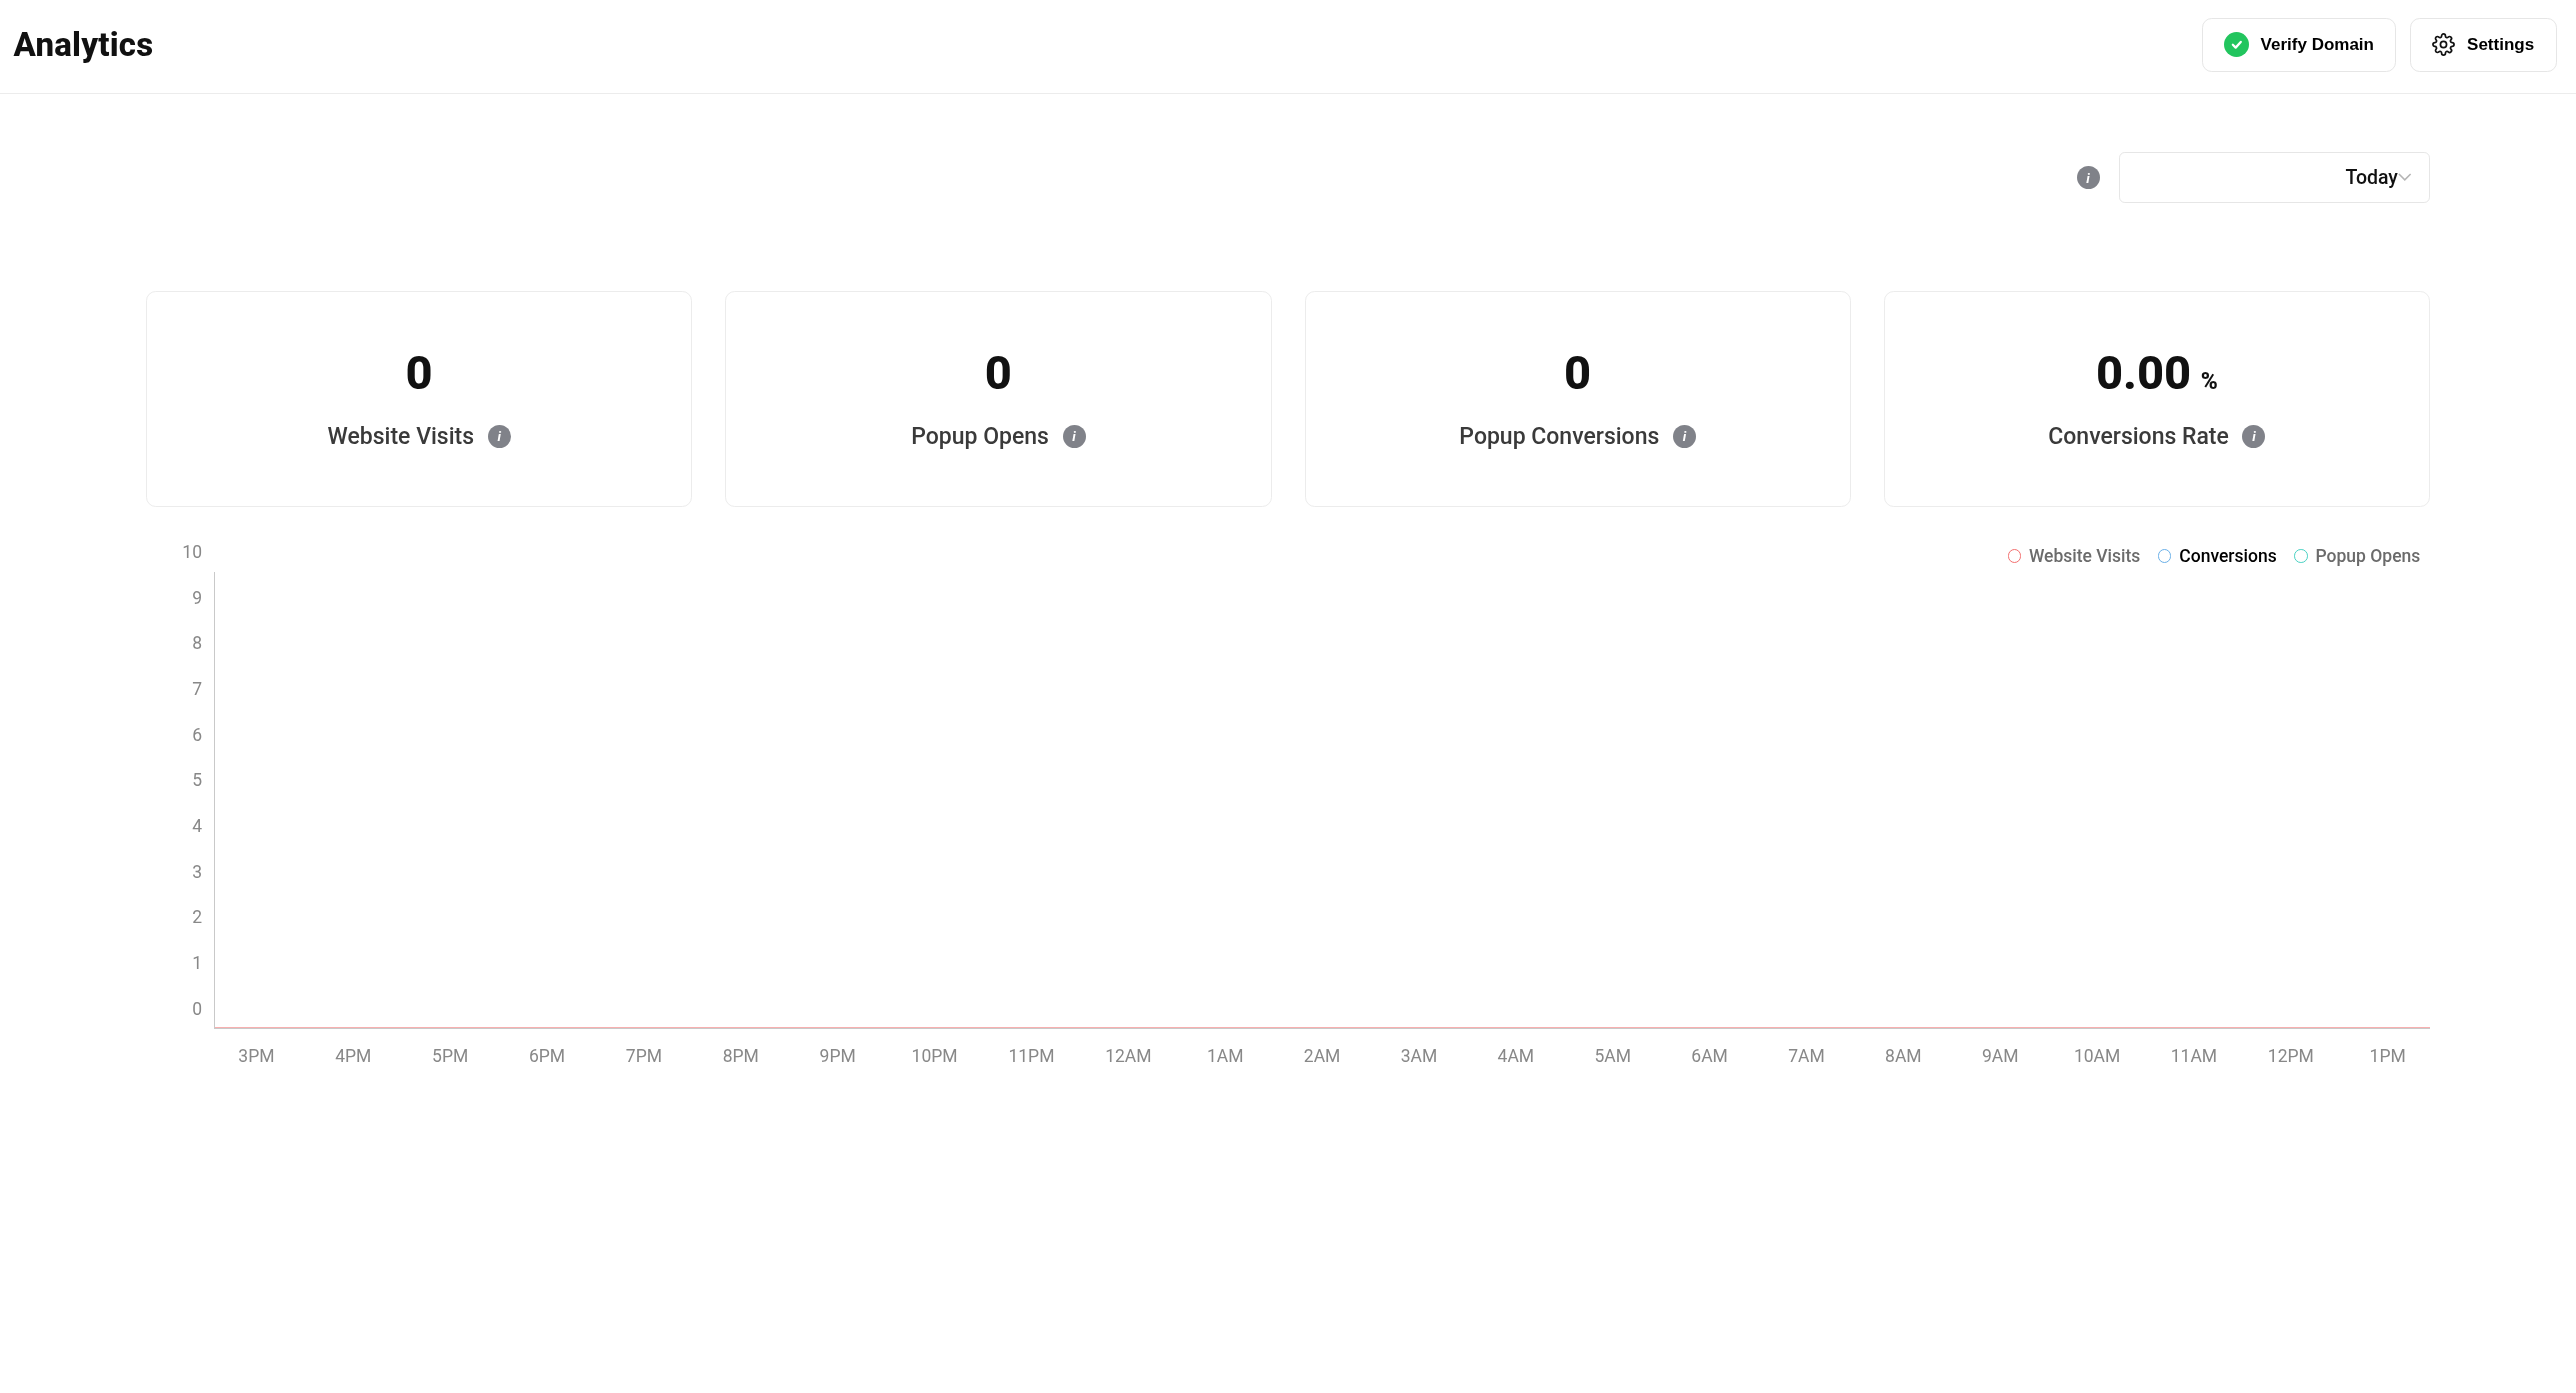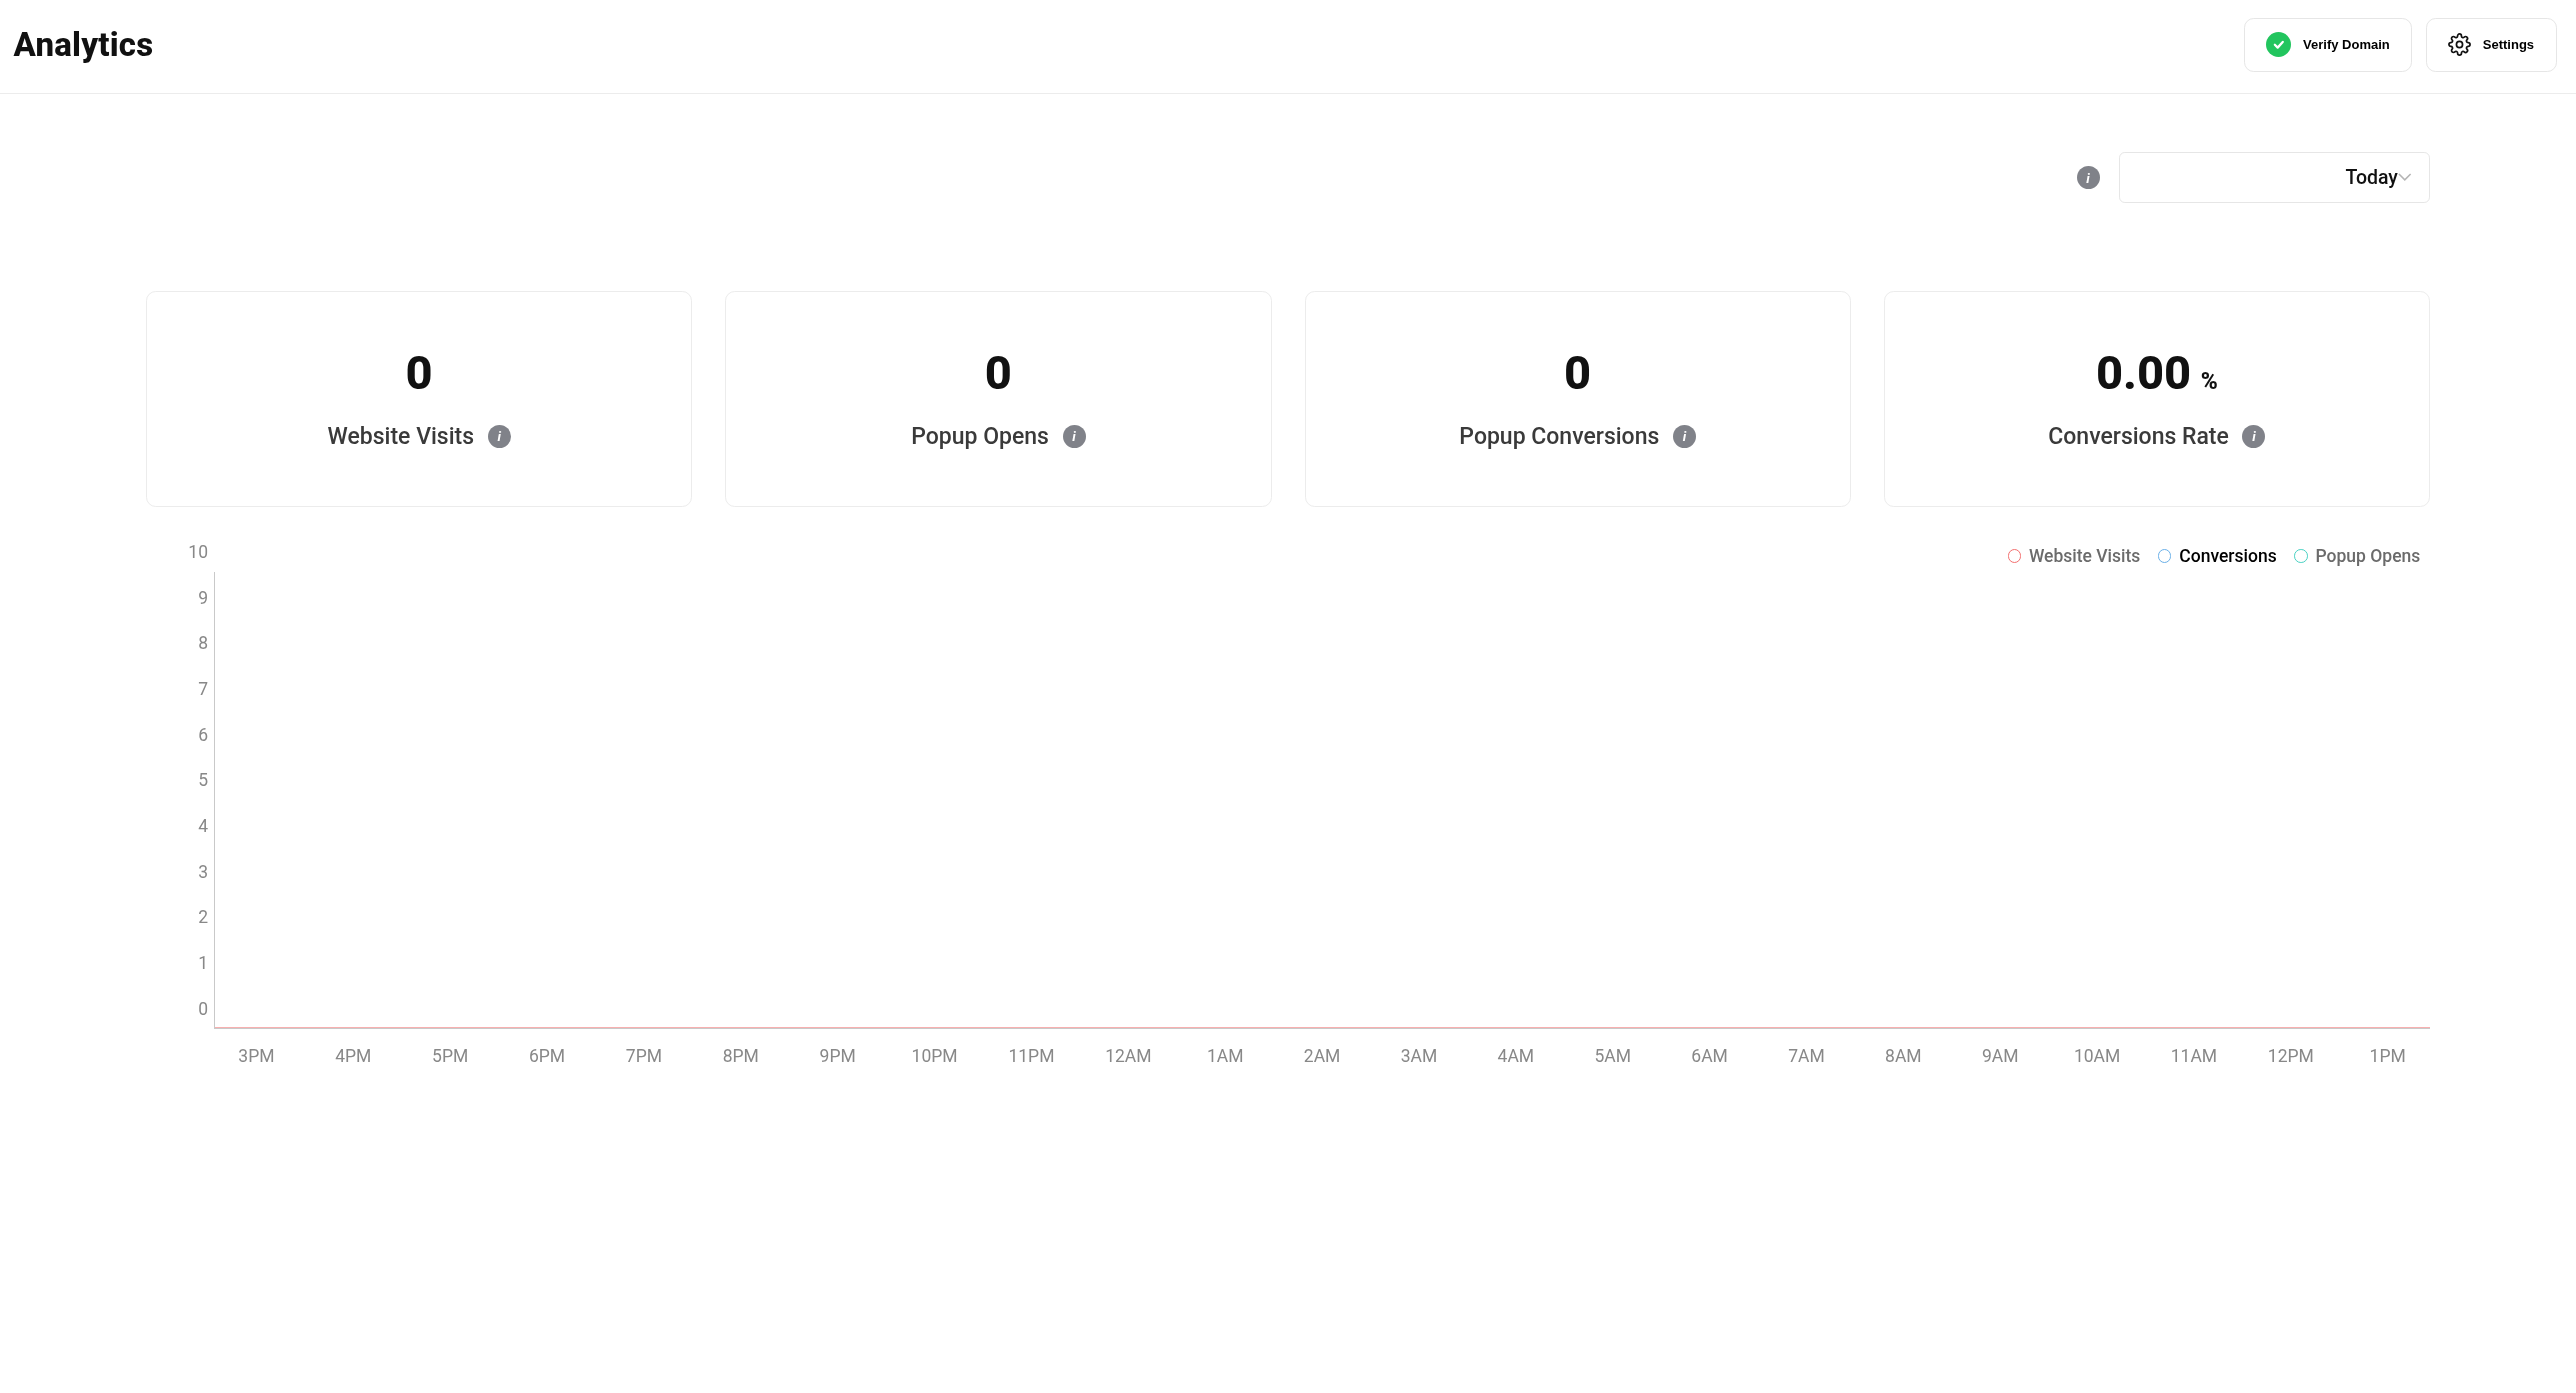--- a/index.html
+++ b/index.html
@@ -20,21 +20,21 @@
   }
   .topbar-actions { display: flex; gap: 13.6px; }
   .btn {
     display: inline-flex;
     align-items: center;
     gap: 11.7px;
     padding: 13.6px 21.4px;
     border: 1px solid #e6e6e6;
     border-radius: 9.7px;
     background: #fff;
-    font-size: 13px;
+    font-size: 17px;
     font-weight: 600;
     cursor: pointer;
   }
   .btn svg { display: block; }
   .verify-check {
     width: 25px; height: 25px; border-radius: 50%;
     background: #22c55e; display: inline-flex; align-items: center; justify-content: center;
     flex: 0 0 25px;
   }
   .gear-icon { width: 23px; height: 23px; flex: 0 0 23px; }
@@ -116,21 +116,21 @@
   .chart-inner {
     position: relative;
     height: 457px;
     display: flex;
   }
   .y-axis {
     width: 68px; flex: 0 0 68px;
     position: relative;
     font-size: 17.5px; color: #888;
   }
-  .y-tick { position: absolute; right: 6px; transform: translateY(-50%); }
+  .y-tick { position: absolute; right: 12px; transform: translateY(-50%); }
   .plot {
     position: relative; flex: 1 1 auto;
     border-left: 1px solid #c9c9c9;
     border-bottom: 1px solid #c9c9c9;
   }
   .baseline {
     position: absolute; left: 0; right: 0; bottom: 0;
     height: 0;
     border-top: 1.9px solid rgba(243,111,111,0.55);
   }

